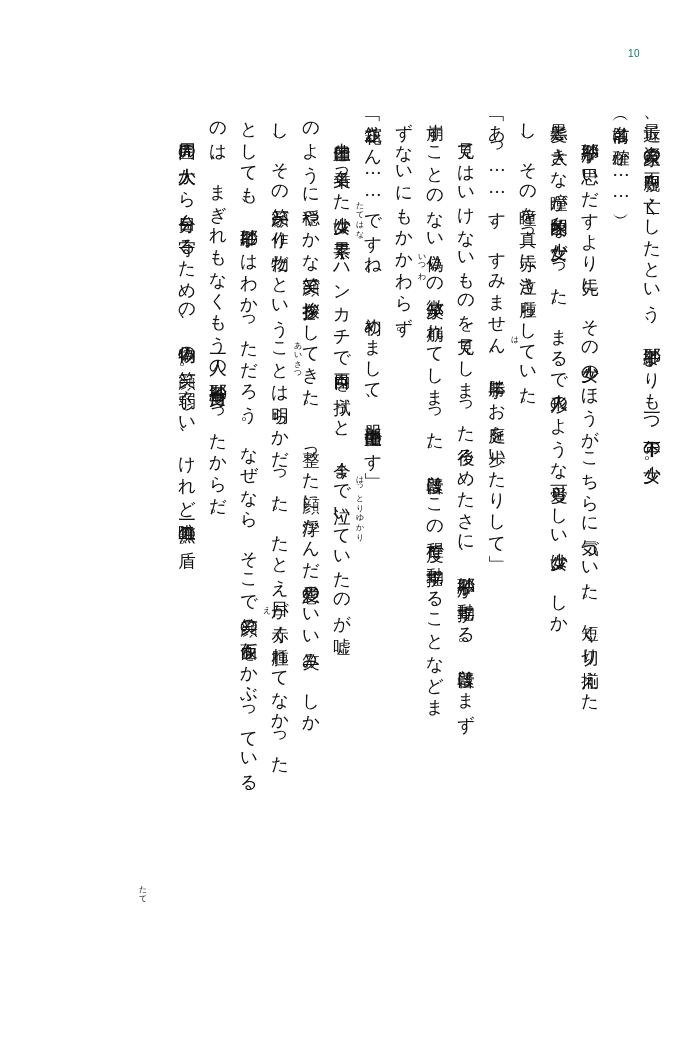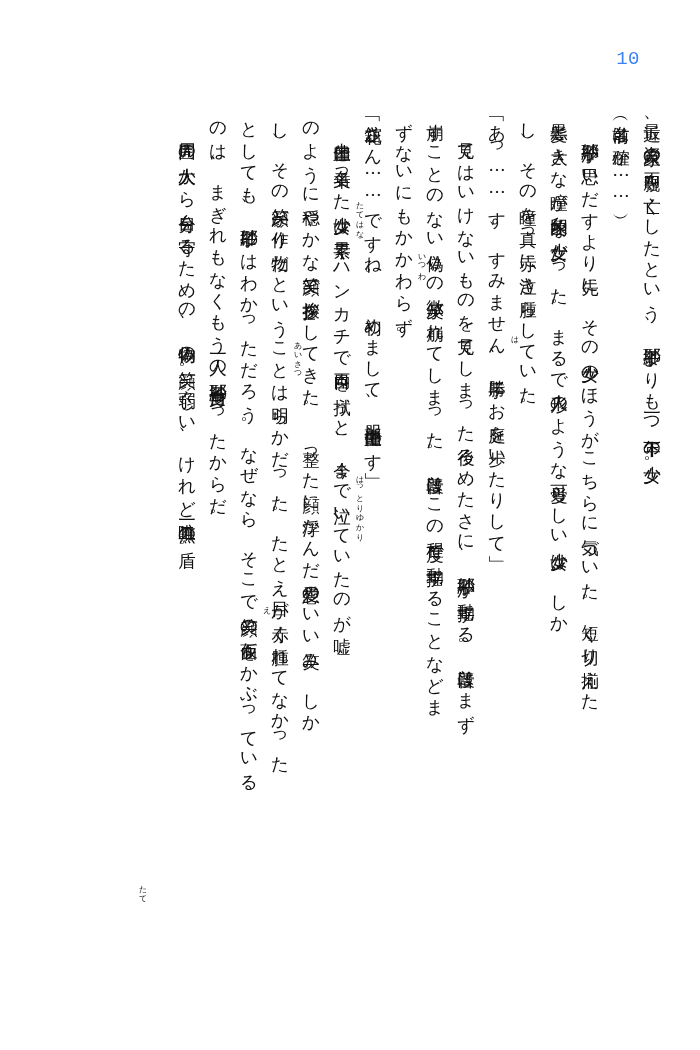--- a/index.html
+++ b/index.html
@@ -17,23 +17,23 @@
   .page {
     position: relative;
     width: 700px;
     height: 1050px;
     background: #ffffff;
   }
   .page-number {
     position: absolute;
     top: 48px;
     right: 60px;
-    font-size: 19px;
-    font-family: Liberation Mono, monospace;
-    color: #3b82f6;
+    font-size: 10px;
+    font-family: Liberation Sans, sans-serif;
+    color: #0f766e;
     letter-spacing: 0.5px;
   }
   .text-block {
     position: absolute;
     top: 110px;
     left: 40px;
     width: 620px;
     height: 860px;
     display: flex;
     flex-direction: row-reverse;

